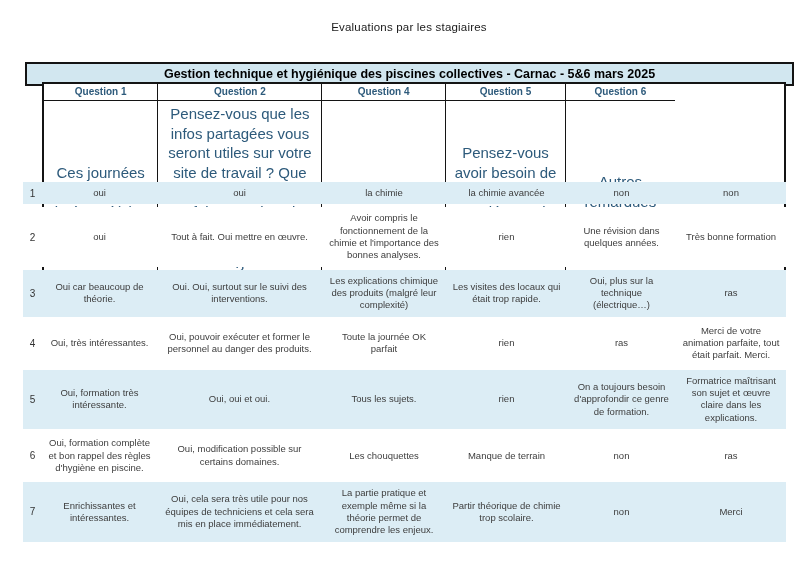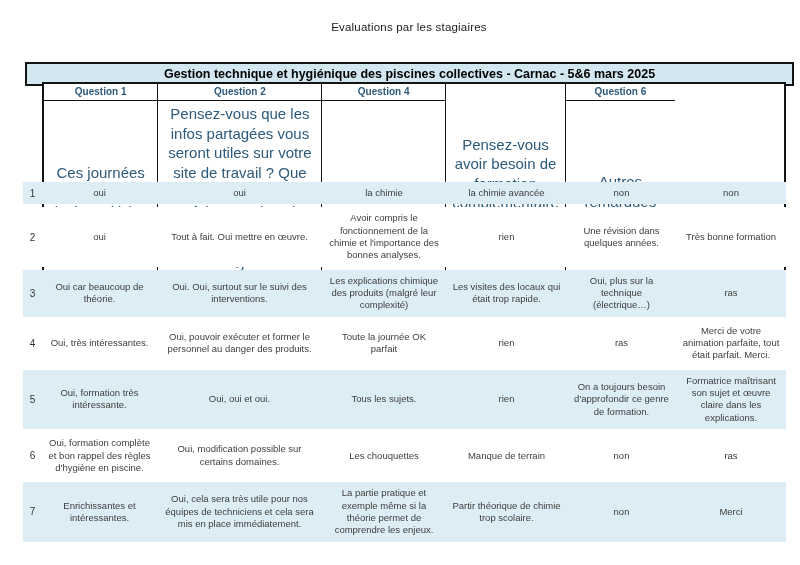--- a/index.html
+++ b/index.html
@@ -73,20 +73,21 @@
     </div>
     <div class="qcell">
       <div class="qlabel">Question 2</div>
       <div class="qtext">Pensez-vous que les infos partagées vous seront utiles sur votre site de travail ? Que pouvez-vous modifier ou faire tout de suite modifier ? Ou mettre tout de suite en œuvre ?</div>
     </div>
     <div class="qcell">
       <div class="qlabel">Question 4</div>
       <div class="qtext">Le moins aimé ?</div>
     </div>
     <div class="qcell">
+      <div class="qlabel">Question 5</div>
       <div class="qtext">Pensez-vous avoir besoin de formation complémentaire ? (si oui, quoi ?)</div>
     </div>
     <div class="qcell">
       <div class="qlabel">Question 6</div>
       <div class="qtext">Autres remarques</div>
     </div>
   </div>
 
   <div class="rows">
     <div class="row">

